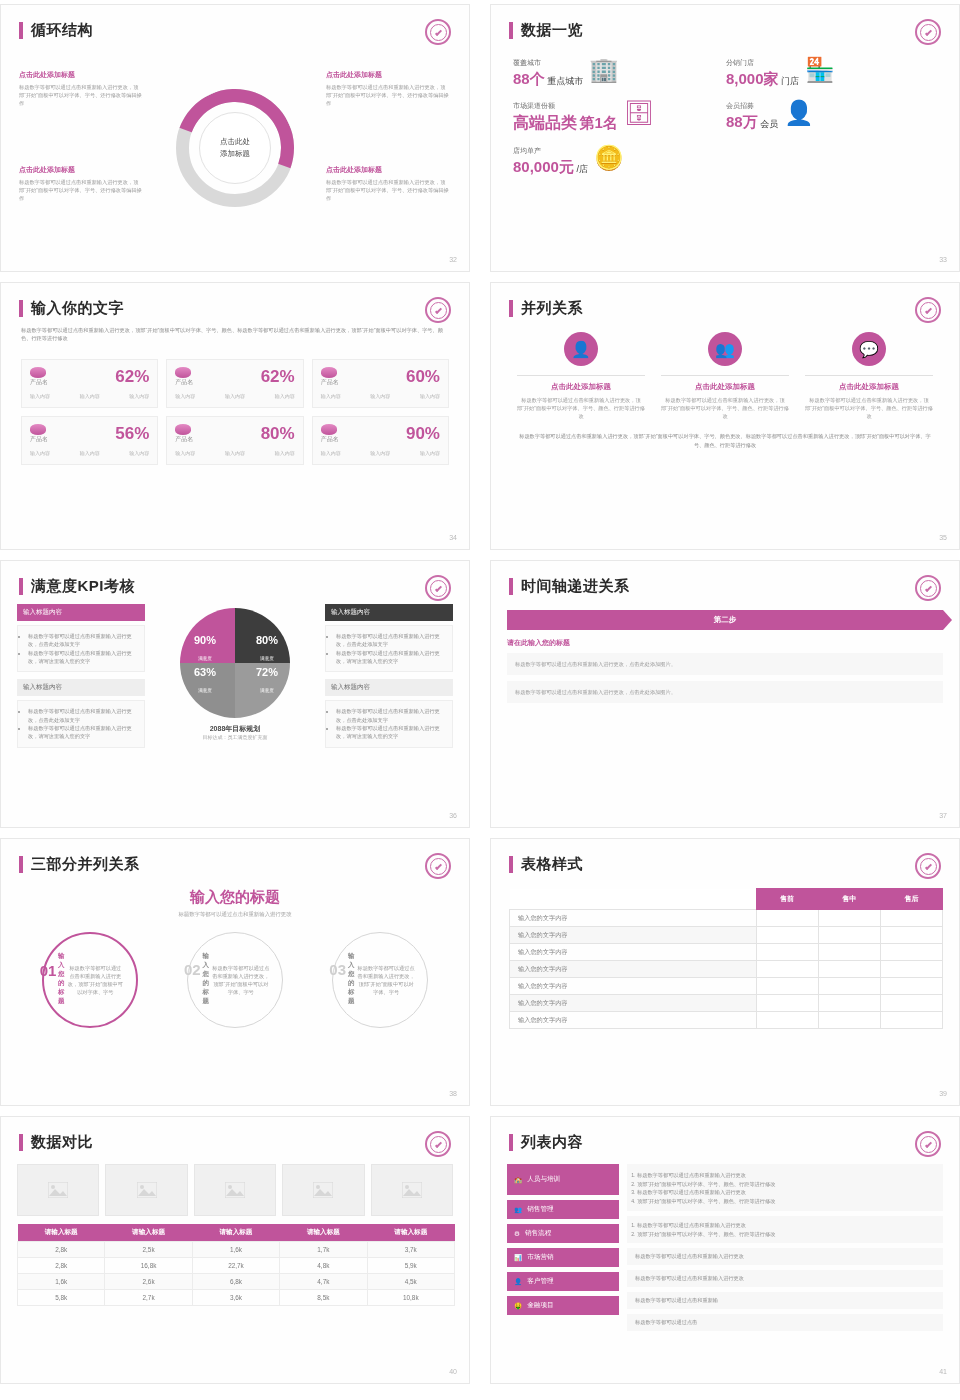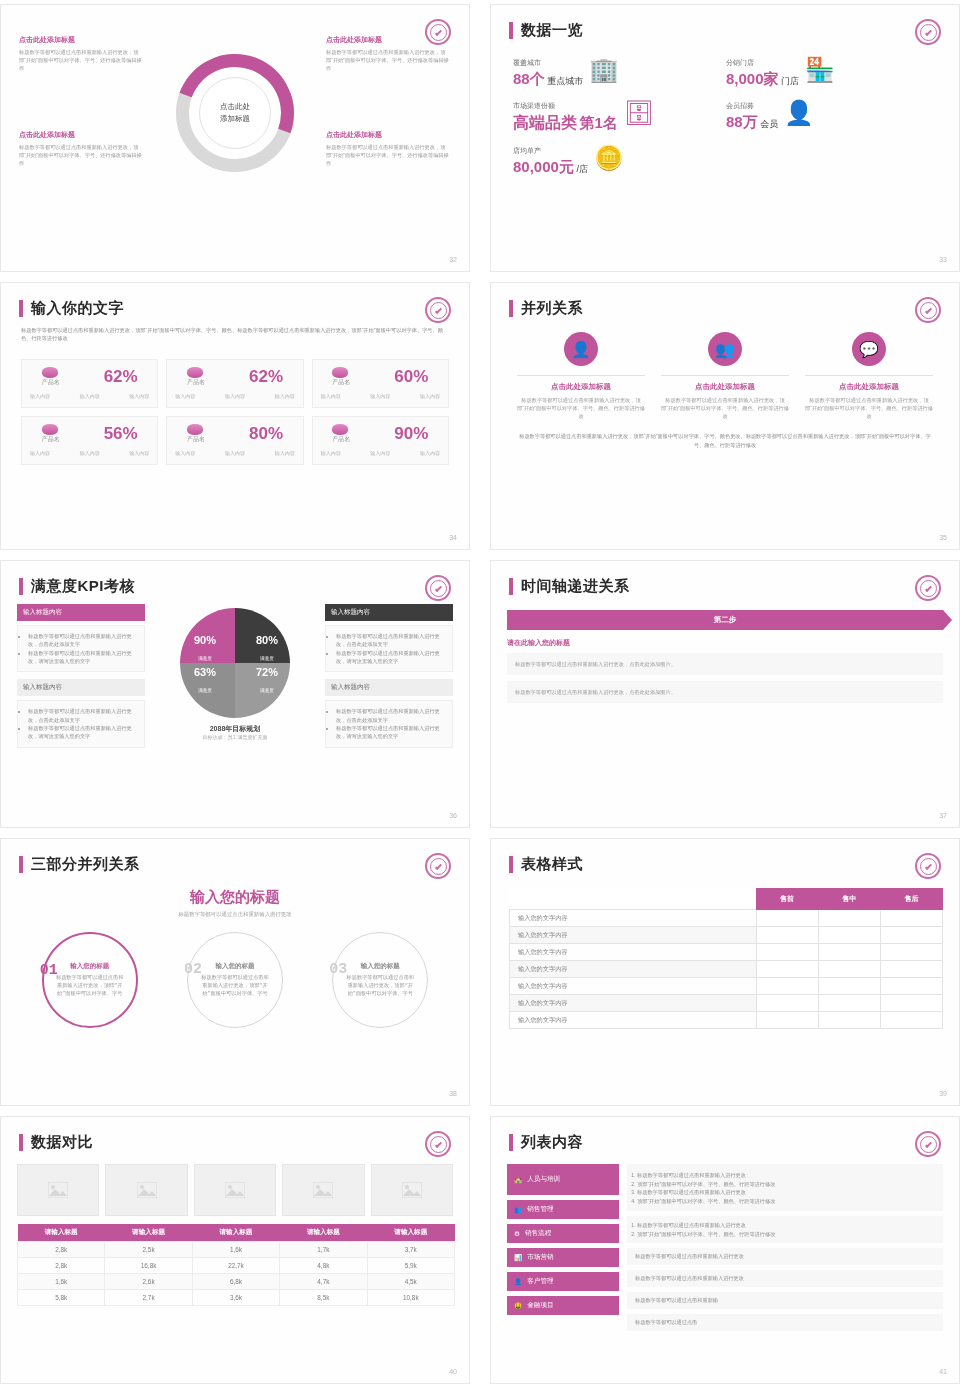--- a/index.html
+++ b/index.html
@@ -93,21 +93,21 @@
 
   
   .s34-cards {
     display: grid; grid-template-columns: repeat(3, 1fr);
     gap: 8px; padding: 6px 20px 0 20px;
   }
   .card {
     background: #fafafa; border: 1px solid #ededed;
     padding: 7px 8px 8px 8px;
   }
-  .card-top { display: flex; align-items: center; justify-content: center; gap: 44px; }
+  .card-top { display: flex; align-items: center; justify-content: space-between; gap: 44px; }
   .card-name { font-size: 6px; color: #8d8d8d; }
   .card-pct { font-size: 17px; font-weight: bold; color: #c0549b; }
   .card-bot { display: flex; justify-content: space-between; margin-top: 6px; }
   .card-bot span { font-size: 5px; color: #b0b0b0; }
   .coin {
     width: 16px; height: 11px; border-radius: 50%/40%;
     background: linear-gradient(#e48ac4,#c0549b);
   }
   .s34-wave {
     position: absolute; left: 0; bottom: 0; width: 100%; height: 105px;
@@ -171,22 +171,22 @@
   .s37-box { background: #f7f7f7; padding: 7px 8px; margin-bottom: 6px; }
 
   
   .s38-head { text-align: center; padding: 14px 0 0; }
   .s38-head .big { font-size: 15px; font-weight: bold; color: #c0549b; }
   .s38-head .sub { font-size: 5.4px; color: #a2a2a2; margin-top: 4px; }
   .s38-row { display: flex; justify-content: space-around; padding: 14px 16px 0; }
   .c38 {
     width: 96px; height: 96px; border-radius: 50%;
     border: 1px solid #d6d6d6; position: relative;
-    display: flex; flex-direction: column; align-items: center; justify-content: center;
-    padding: 0 12px; text-align: center; font-family: Liberation Mono, monospace;
+    display: flex; flex-direction: row; align-items: center; justify-content: center;
+    padding: 0 12px; text-align: center;
   }
   .c38.active { border-color: #c0549b; border-width: 2px; }
   .c38 .num {
     position: absolute; left: -4px; top: 28px;
     font-size: 15px; font-weight: bold; color: #cfcfcf;
   }
   .c38.active .num { color: #c0549b; }
   .c38 .h { font-size: 6.5px; font-weight: bold; color: #8b8b8b; margin-bottom: 3px; }
   .c38.active .h { color: #c0549b; }
 
@@ -235,20 +235,24 @@
   .rowbox li { font-size: 5.2px; color: #8f8f8f; line-height: 1.65; margin-left: -10px; }
   .rowbox p { margin: 0; font-size: 5.2px; color: #8f8f8f; }
   ol, ul { margin: 0; padding-left: 12px; }
 </style>
 </head>
 <body>
 
 <div class="grid">
 
   <div class="slide">
+    <div class="title-bar">
+      <div class="bar"></div>
+      <h2>循环结构</h2>
+    </div>
     <div class="seal">
         <i class="tick"></i>
       </div>
 
     <div class="s32-wrap">
       <div class="ring"></div>
       <div class="ring-acc"></div>
       <div class="ring-core">
         <span>点击此处</span>
         <span>添加标题</span>

